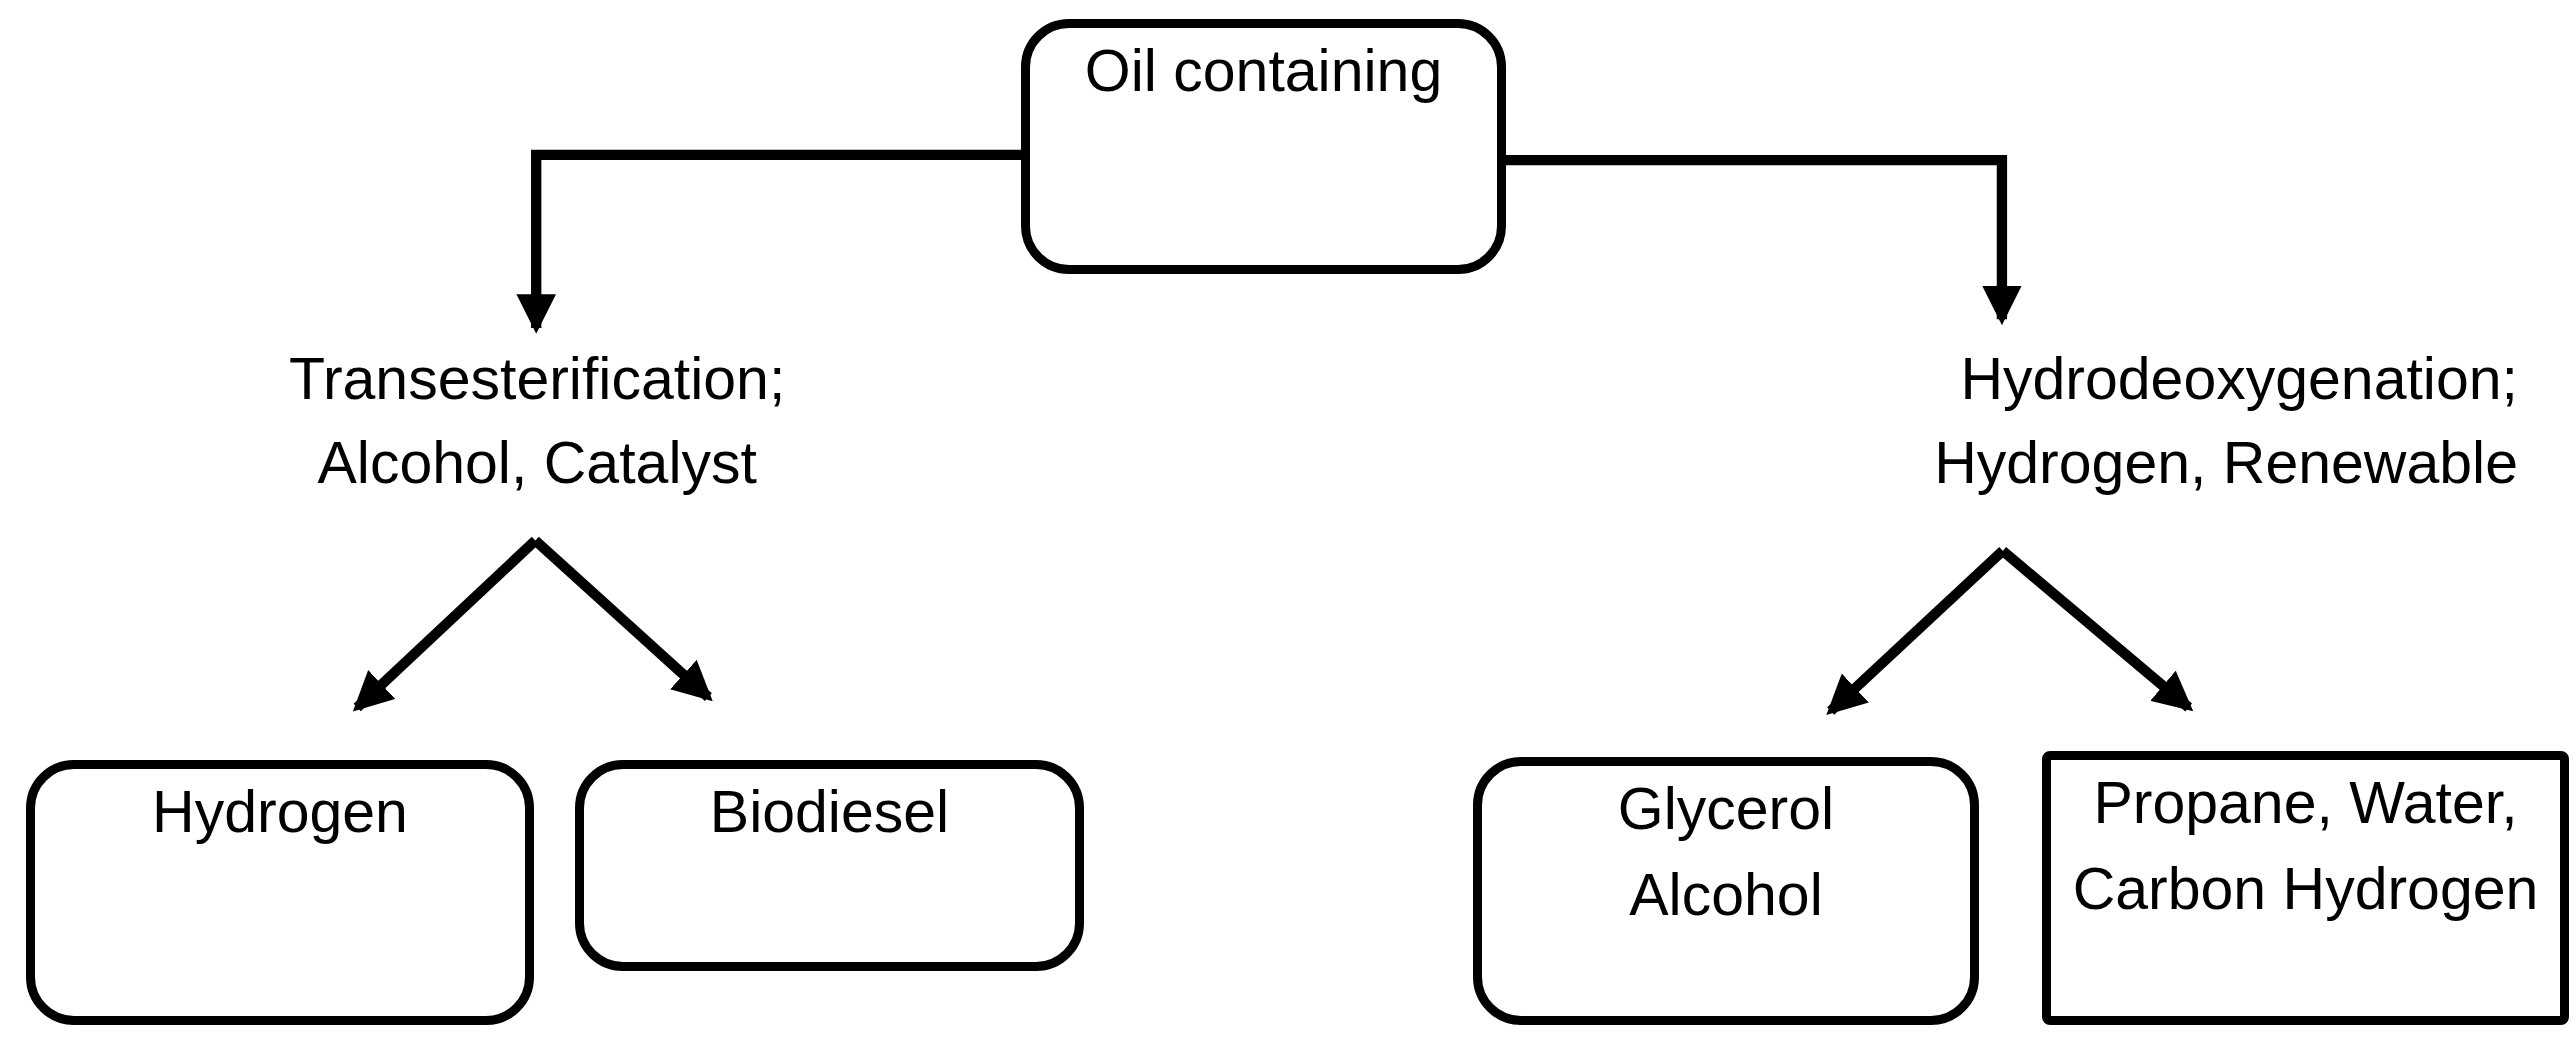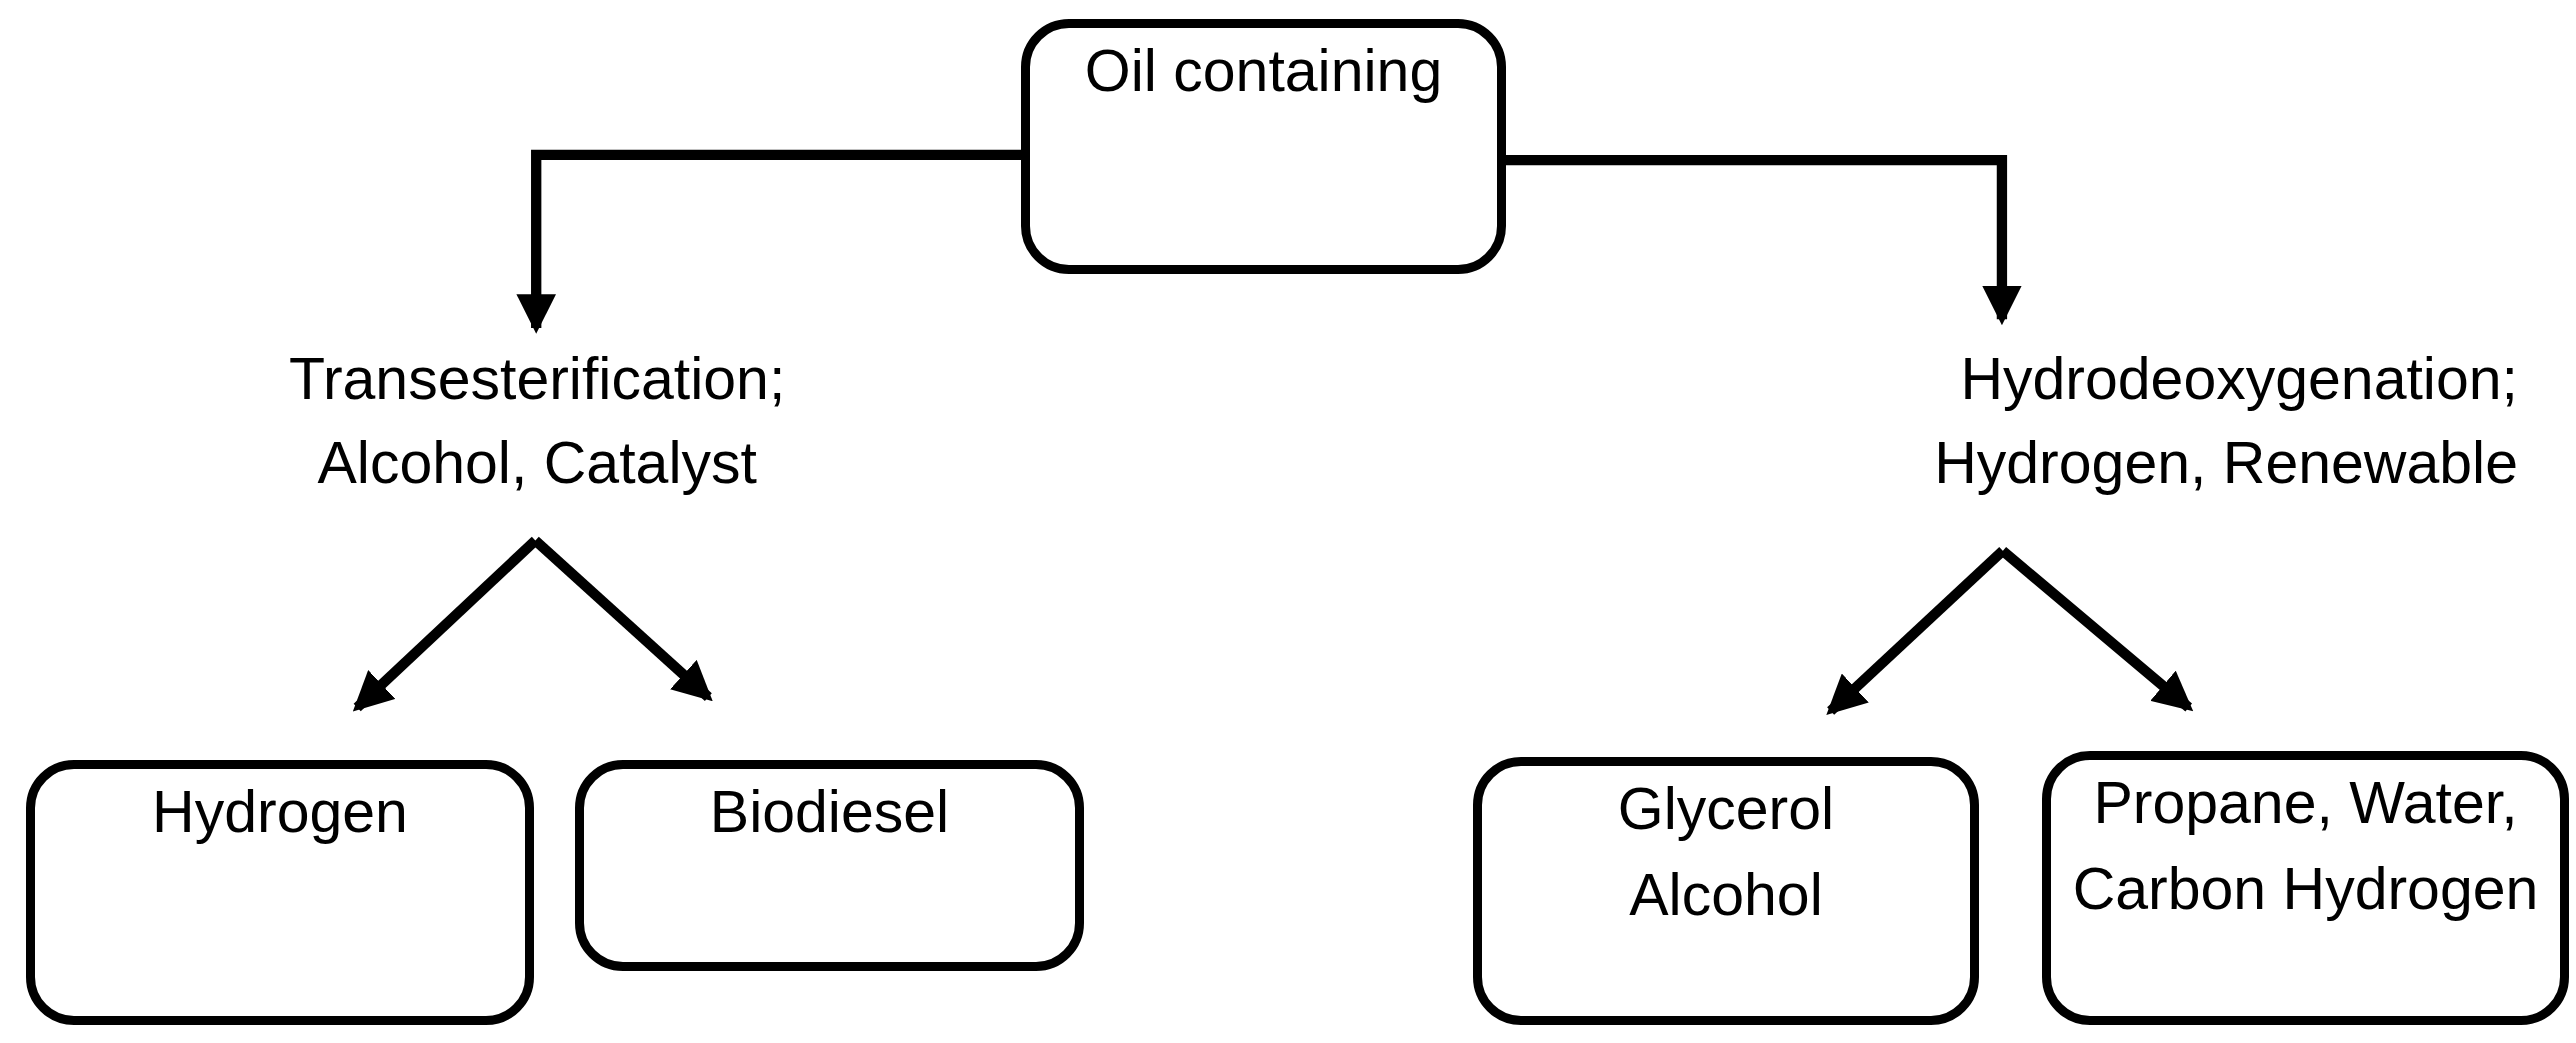--- a/index.html
+++ b/index.html
@@ -56,21 +56,21 @@
     line-height: 84px;
     color: var(--ink);
     white-space: nowrap;
   }
 
   
   .node-root      { left: 1021px; top: 19px;  width: 485px; height: 255px; }
   .node-glycerol  { left: 26px;   top: 760px; width: 508px; height: 265px; }
   .node-biodiesel { left: 575px;  top: 760px; width: 509px; height: 211px; }
   .node-renewable { left: 1473px; top: 757px; width: 506px; height: 268px; }
-  .node-propane   { left: 2042px; top: 751px; width: 527px; height: 274px; }
+  .node-propane   { left: 2042px; top: 751px; width: 527px; height: 274px; border-radius: 8px; }
 
   .label-left  { left: 20.7px;   top: 337px; }   
   .label-right { left: 1485px; top: 337px; text-align: right; }   
 </style>
 </head>
 <body>
 
 <div class="canvas">
 
   <svg class="arrow-layer" viewBox="0 0 2993 1213" xmlns="http://www.w3.org/2000/svg">

